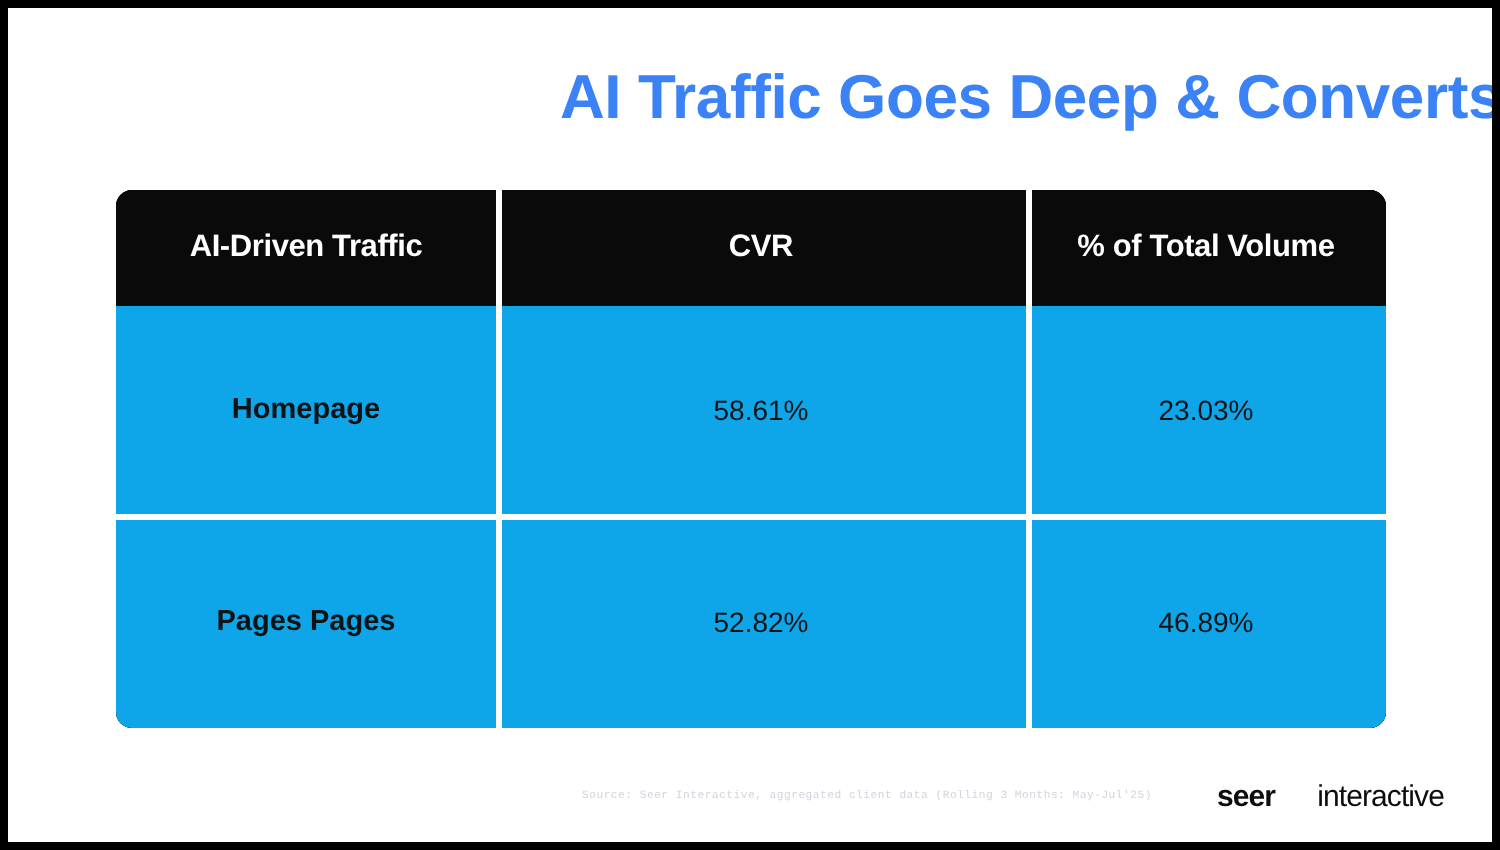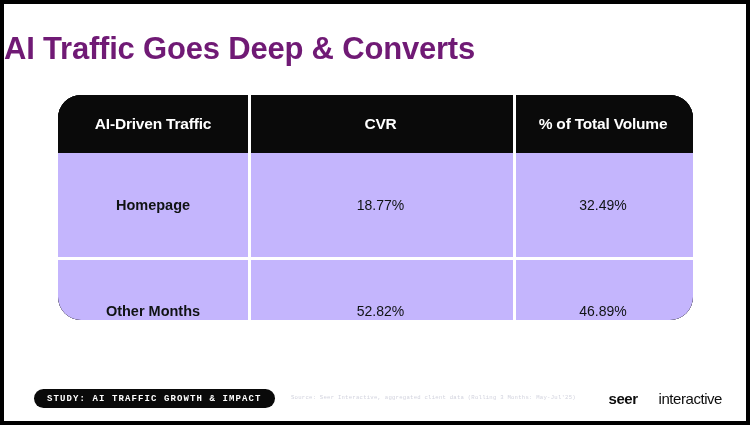--- a/index.html
+++ b/index.html
@@ -23,36 +23,36 @@
     background: #ffffff;
     overflow: hidden;
   }
 
   
   .title {
     position: absolute;
     left: 0;
     top: 27px;
     width: 747px;
-    text-align: left;
+    text-align: right;
     font-size: 31px;
     font-weight: 600;
     letter-spacing: -0.2px;
-    color: #701a75;
+    color: #3b82f6;
     white-space: nowrap;
   }
 
   
   .table-card {
     position: absolute;
     left: 54px;
     top: 91px;
     width: 635px;
-    height: 225px;
-    border-radius: 23px;
+    height: 269px;
+    border-radius: 8px;
     background: #0a0a0a;
     overflow: hidden;
     box-sizing: border-box;
   }
   .table-grid {
     position: absolute;
     inset: 0;
     display: grid;
     grid-template-columns: 190px 265px 180px;
     grid-template-rows: 58px 104px 107px;
@@ -68,21 +68,21 @@
   }
   .hcell {
     background: #0a0a0a;
     color: #ffffff;
     font-size: 15.5px;
     font-weight: 700;
     letter-spacing: -0.2px;
     white-space: nowrap;
   }
   .bcell {
-    background: #c4b5fd;
+    background: #0ea5e9;
     color: #101314;
     font-size: 14px;
     font-weight: 400;
   }
   .bcell.label {
     font-weight: 700;
     font-size: 14.5px;
   }
 
   
@@ -159,35 +159,34 @@
   <div class="title">AI Traffic Goes Deep &amp; Converts</div>
 
   <div class="table-card">
     <div class="table-grid">
 
       <div class="cell hcell">AI-Driven Traffic</div>
       <div class="cell hcell">CVR</div>
       <div class="cell hcell">% of Total Volume</div>
 
       <div class="cell bcell label">Homepage</div>
-      <div class="cell bcell">18.77%</div>
-      <div class="cell bcell">32.49%</div>
+      <div class="cell bcell">58.61%</div>
+      <div class="cell bcell">23.03%</div>
 
-      <div class="cell bcell label">Other Months</div>
+      <div class="cell bcell label">Pages Pages</div>
       <div class="cell bcell">52.82%</div>
       <div class="cell bcell">46.89%</div>
 
     </div>
 
     <div class="vline v1"></div>
     <div class="vline v2"></div>
     <div class="hline"></div>
   </div>
 
-  <div class="badge">STUDY: AI TRAFFIC GROWTH &amp; IMPACT</div>
 
   <div class="source">Source: Seer Interactive, aggregated client data (Rolling 3 Months: May-Jul'25)</div>
 
   <div class="logo">
     <span class="b">seer</span><span class="r">interactive</span>
   </div>
 
 </div>
 
 </body></html>

